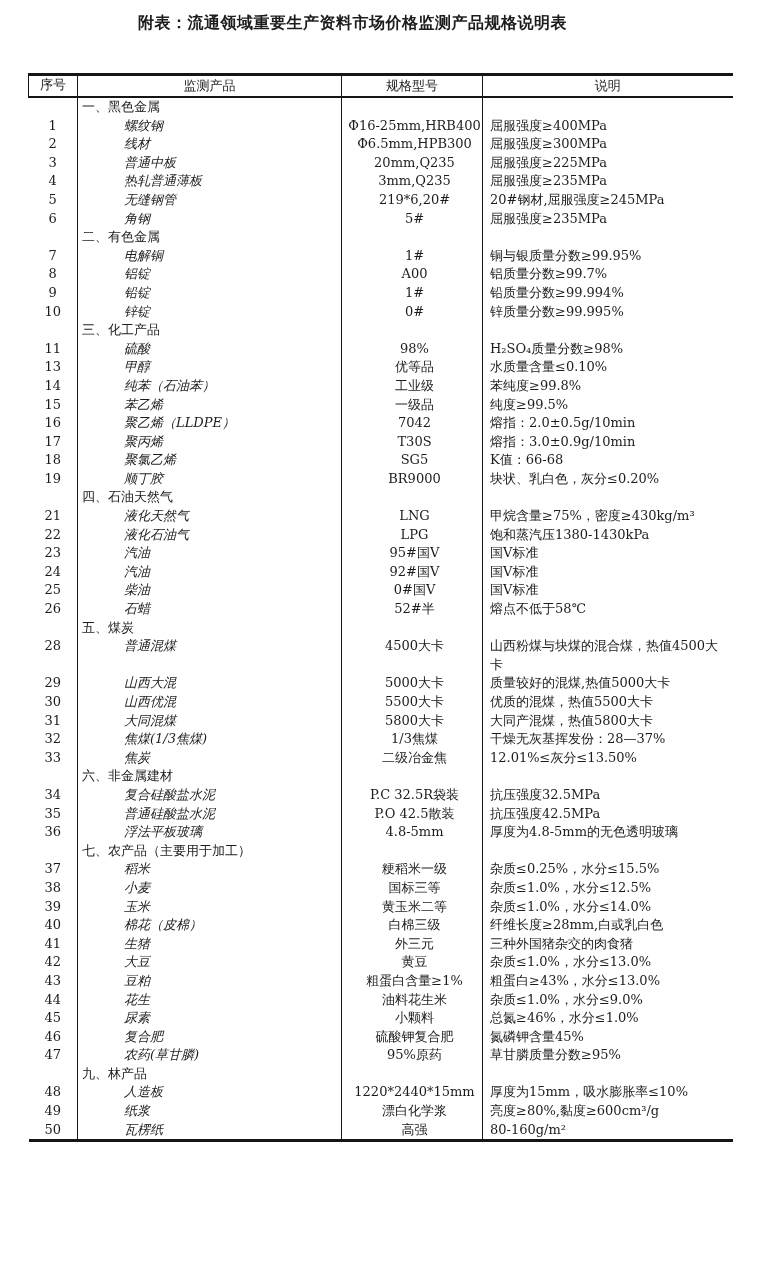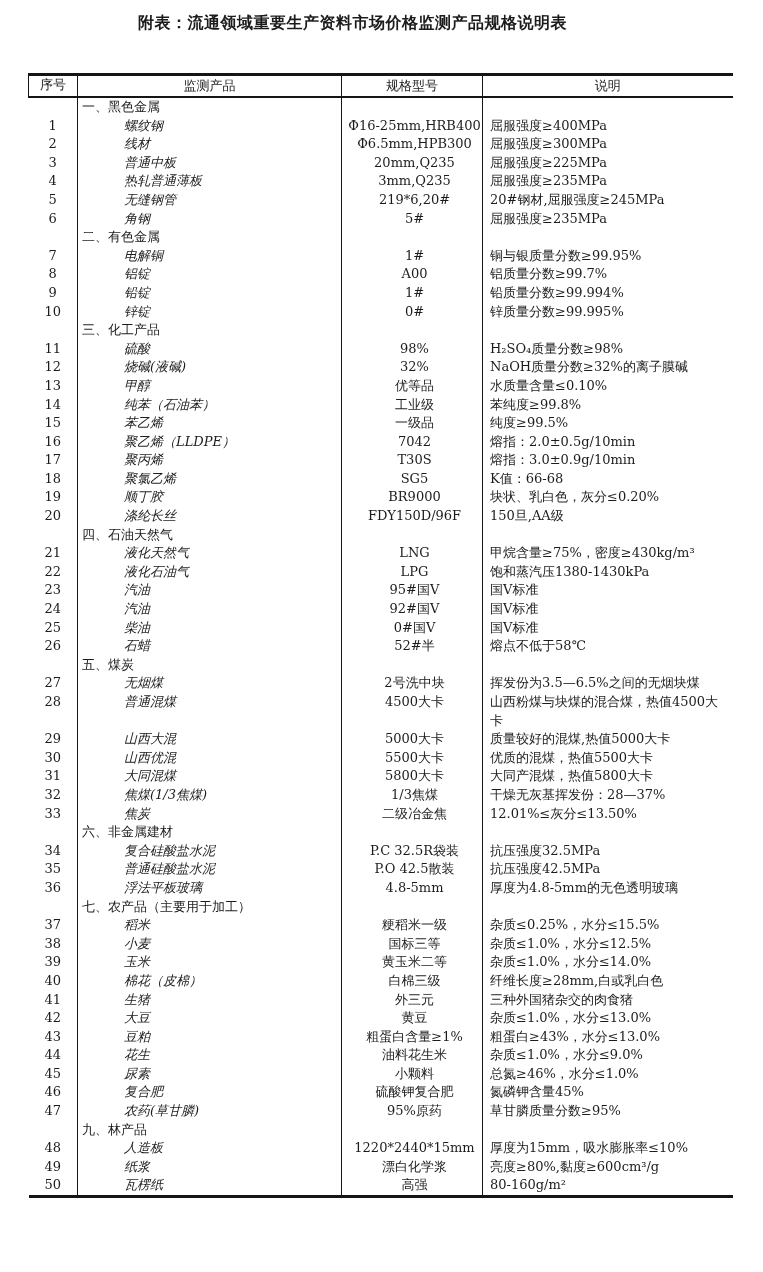--- a/index.html
+++ b/index.html
@@ -171,26 +171,20 @@
     <td class="c-desc"></td>
   </tr>
 
   <tr class="data-row">
     <td class="c-no">11</td>
     <td class="c-prod">硫酸</td>
     <td class="c-spec">98%</td>
     <td class="c-desc">H₂SO₄质量分数≥98%</td>
   </tr>
 
-  <tr class="data-row">
-    <td class="c-no">12</td>
-    <td class="c-prod">烧碱(液碱)</td>
-    <td class="c-spec">32%</td>
-    <td class="c-desc">NaOH质量分数≥32%的离子膜碱</td>
-  </tr>
 
   <tr class="data-row">
     <td class="c-no">13</td>
     <td class="c-prod">甲醇</td>
     <td class="c-spec">优等品</td>
     <td class="c-desc">水质量含量≤0.10%</td>
   </tr>
 
   <tr class="data-row">
     <td class="c-no">14</td>
@@ -227,26 +221,20 @@
     <td class="c-desc">K值：66-68</td>
   </tr>
 
   <tr class="data-row">
     <td class="c-no">19</td>
     <td class="c-prod">顺丁胶</td>
     <td class="c-spec">BR9000</td>
     <td class="c-desc">块状、乳白色，灰分≤0.20%</td>
   </tr>
 
-  <tr class="data-row">
-    <td class="c-no">20</td>
-    <td class="c-prod">涤纶长丝</td>
-    <td class="c-spec">FDY150D/96F</td>
-    <td class="c-desc">150旦,AA级</td>
-  </tr>
 
   <tr class="section-row">
     <td class="c-no"></td>
     <td class="c-prod">四、石油天然气</td>
     <td class="c-spec"></td>
     <td class="c-desc"></td>
   </tr>
 
   <tr class="data-row">
     <td class="c-no">21</td>
@@ -290,26 +278,20 @@
     <td class="c-desc">熔点不低于58℃</td>
   </tr>
 
   <tr class="section-row">
     <td class="c-no"></td>
     <td class="c-prod">五、煤炭</td>
     <td class="c-spec"></td>
     <td class="c-desc"></td>
   </tr>
 
-  <tr class="data-row">
-    <td class="c-no">27</td>
-    <td class="c-prod">无烟煤</td>
-    <td class="c-spec">2号洗中块</td>
-    <td class="c-desc">挥发份为3.5—6.5%之间的无烟块煤</td>
-  </tr>
 
   <tr class="data-row">
     <td class="c-no">28</td>
     <td class="c-prod">普通混煤</td>
     <td class="c-spec">4500大卡</td>
     <td class="c-desc">山西粉煤与块煤的混合煤，热值4500大
 卡</td>
   </tr>
 
   <tr class="data-row">

